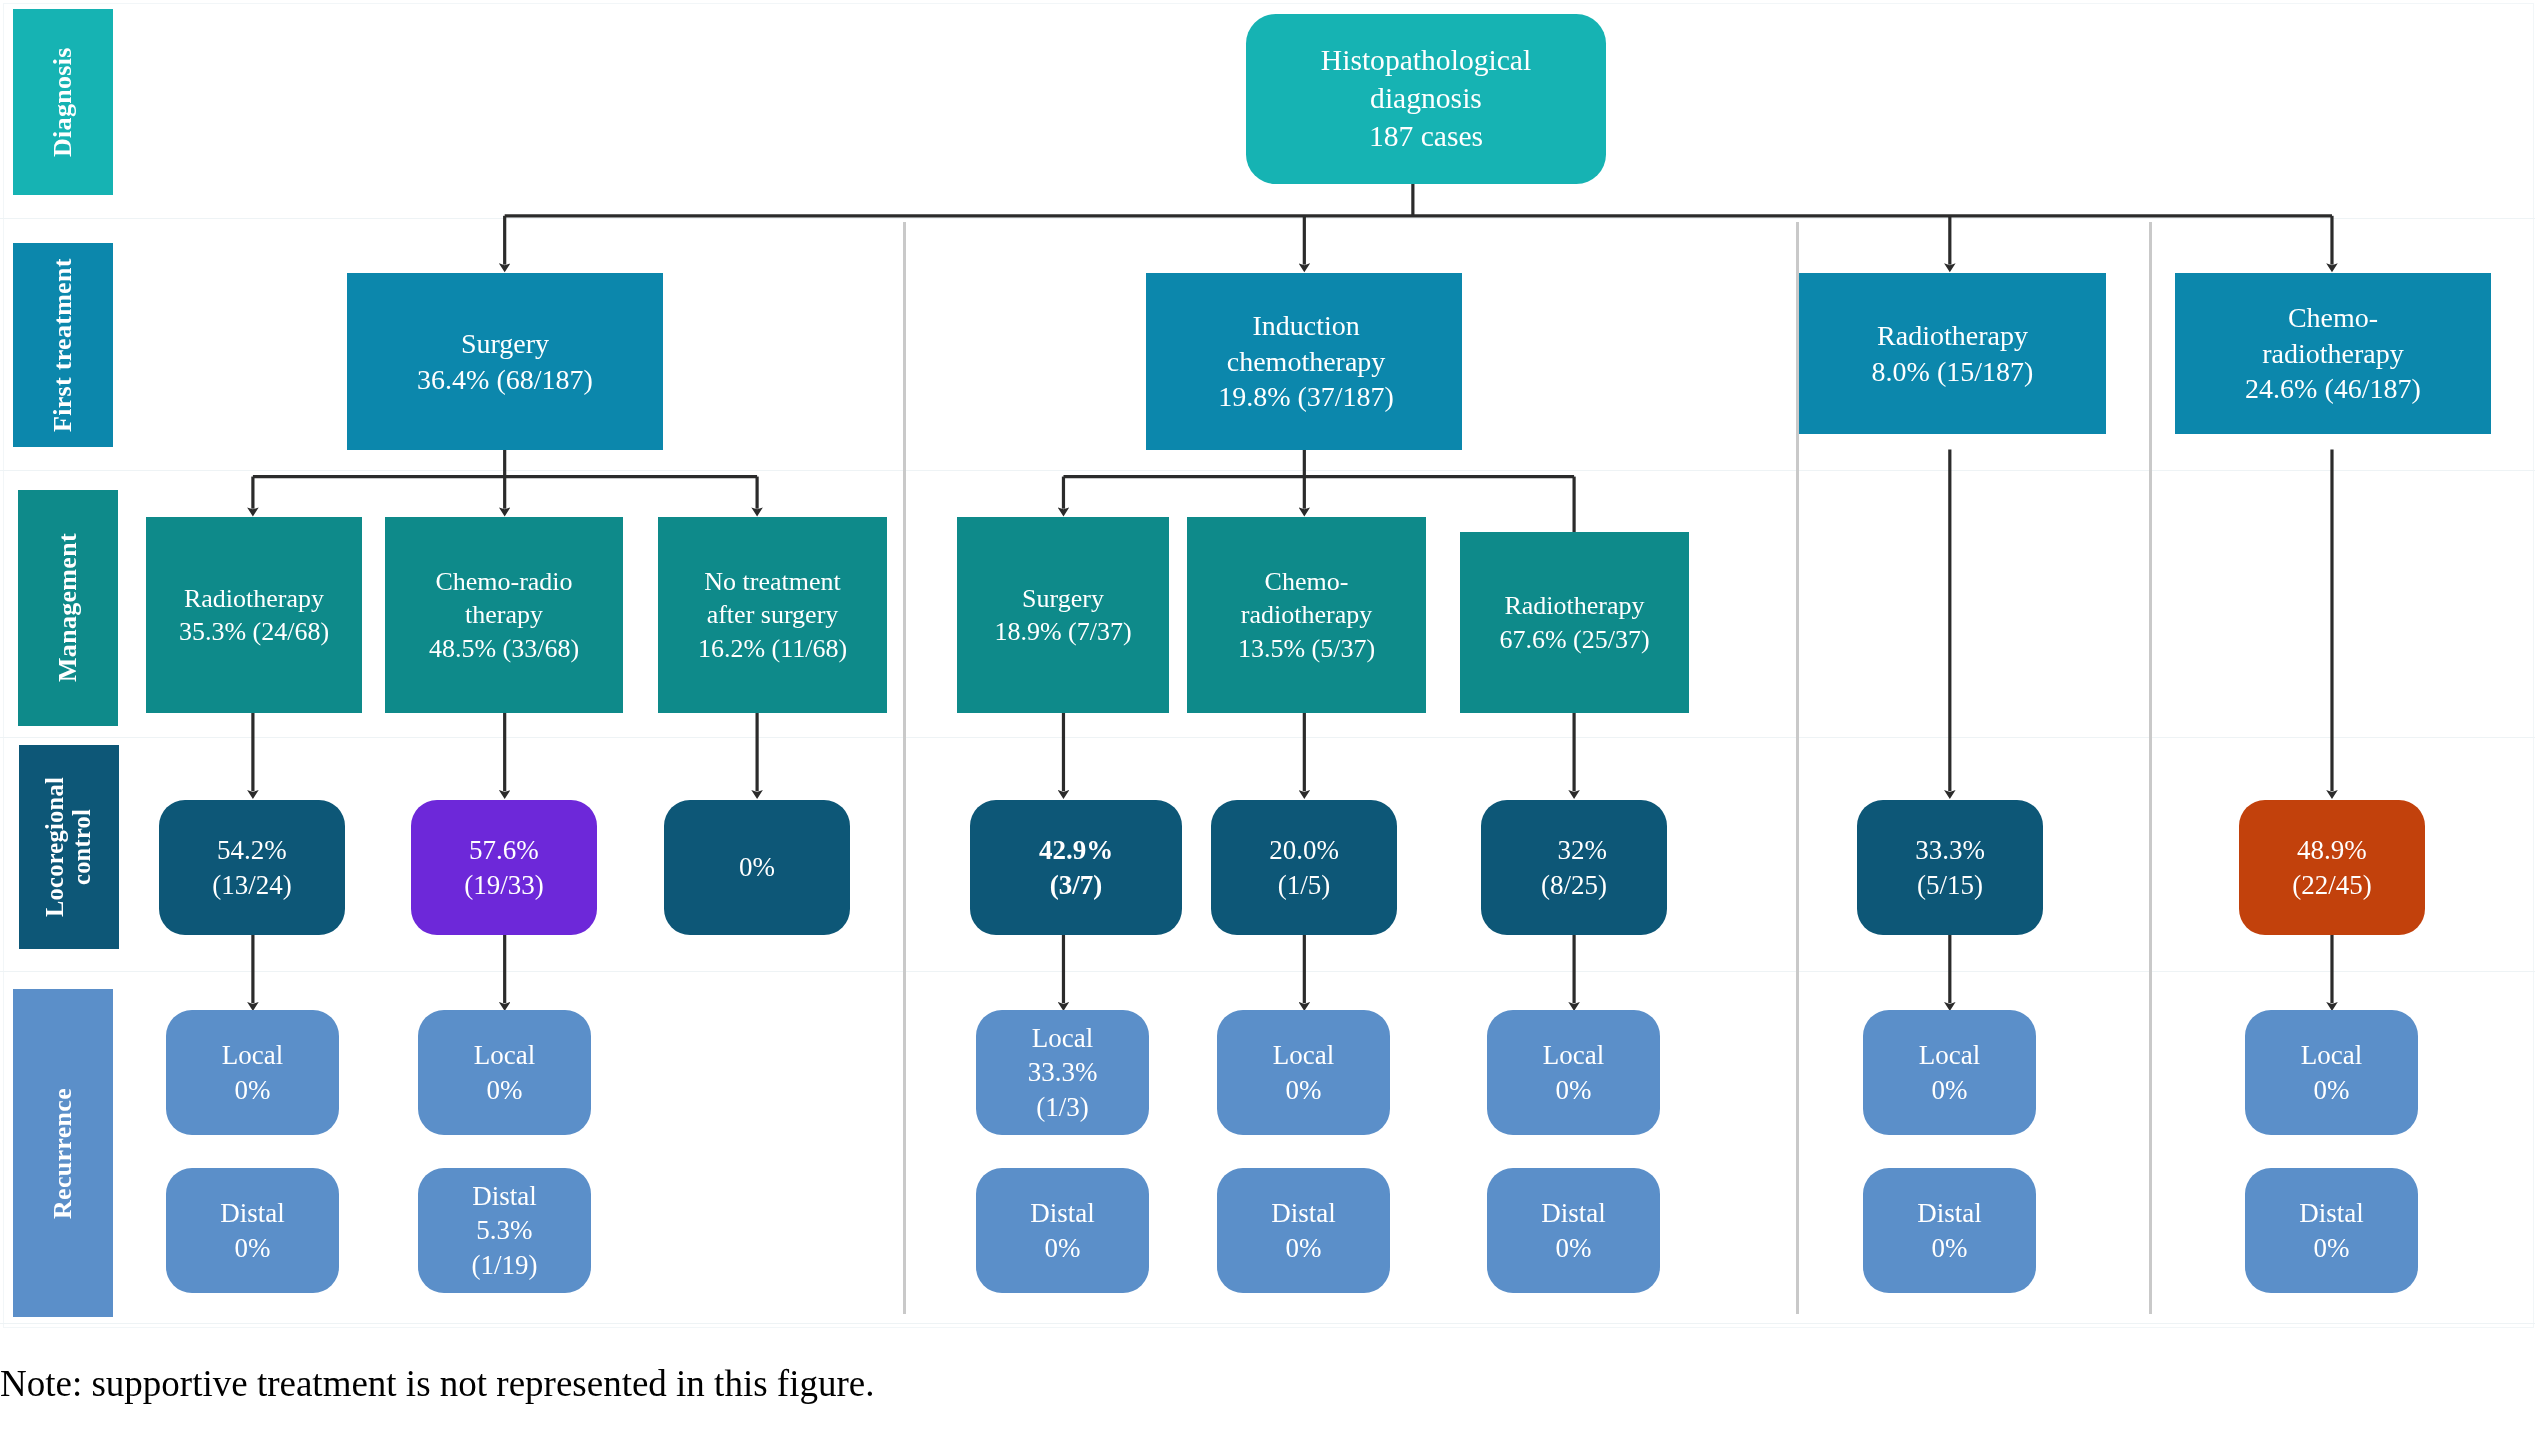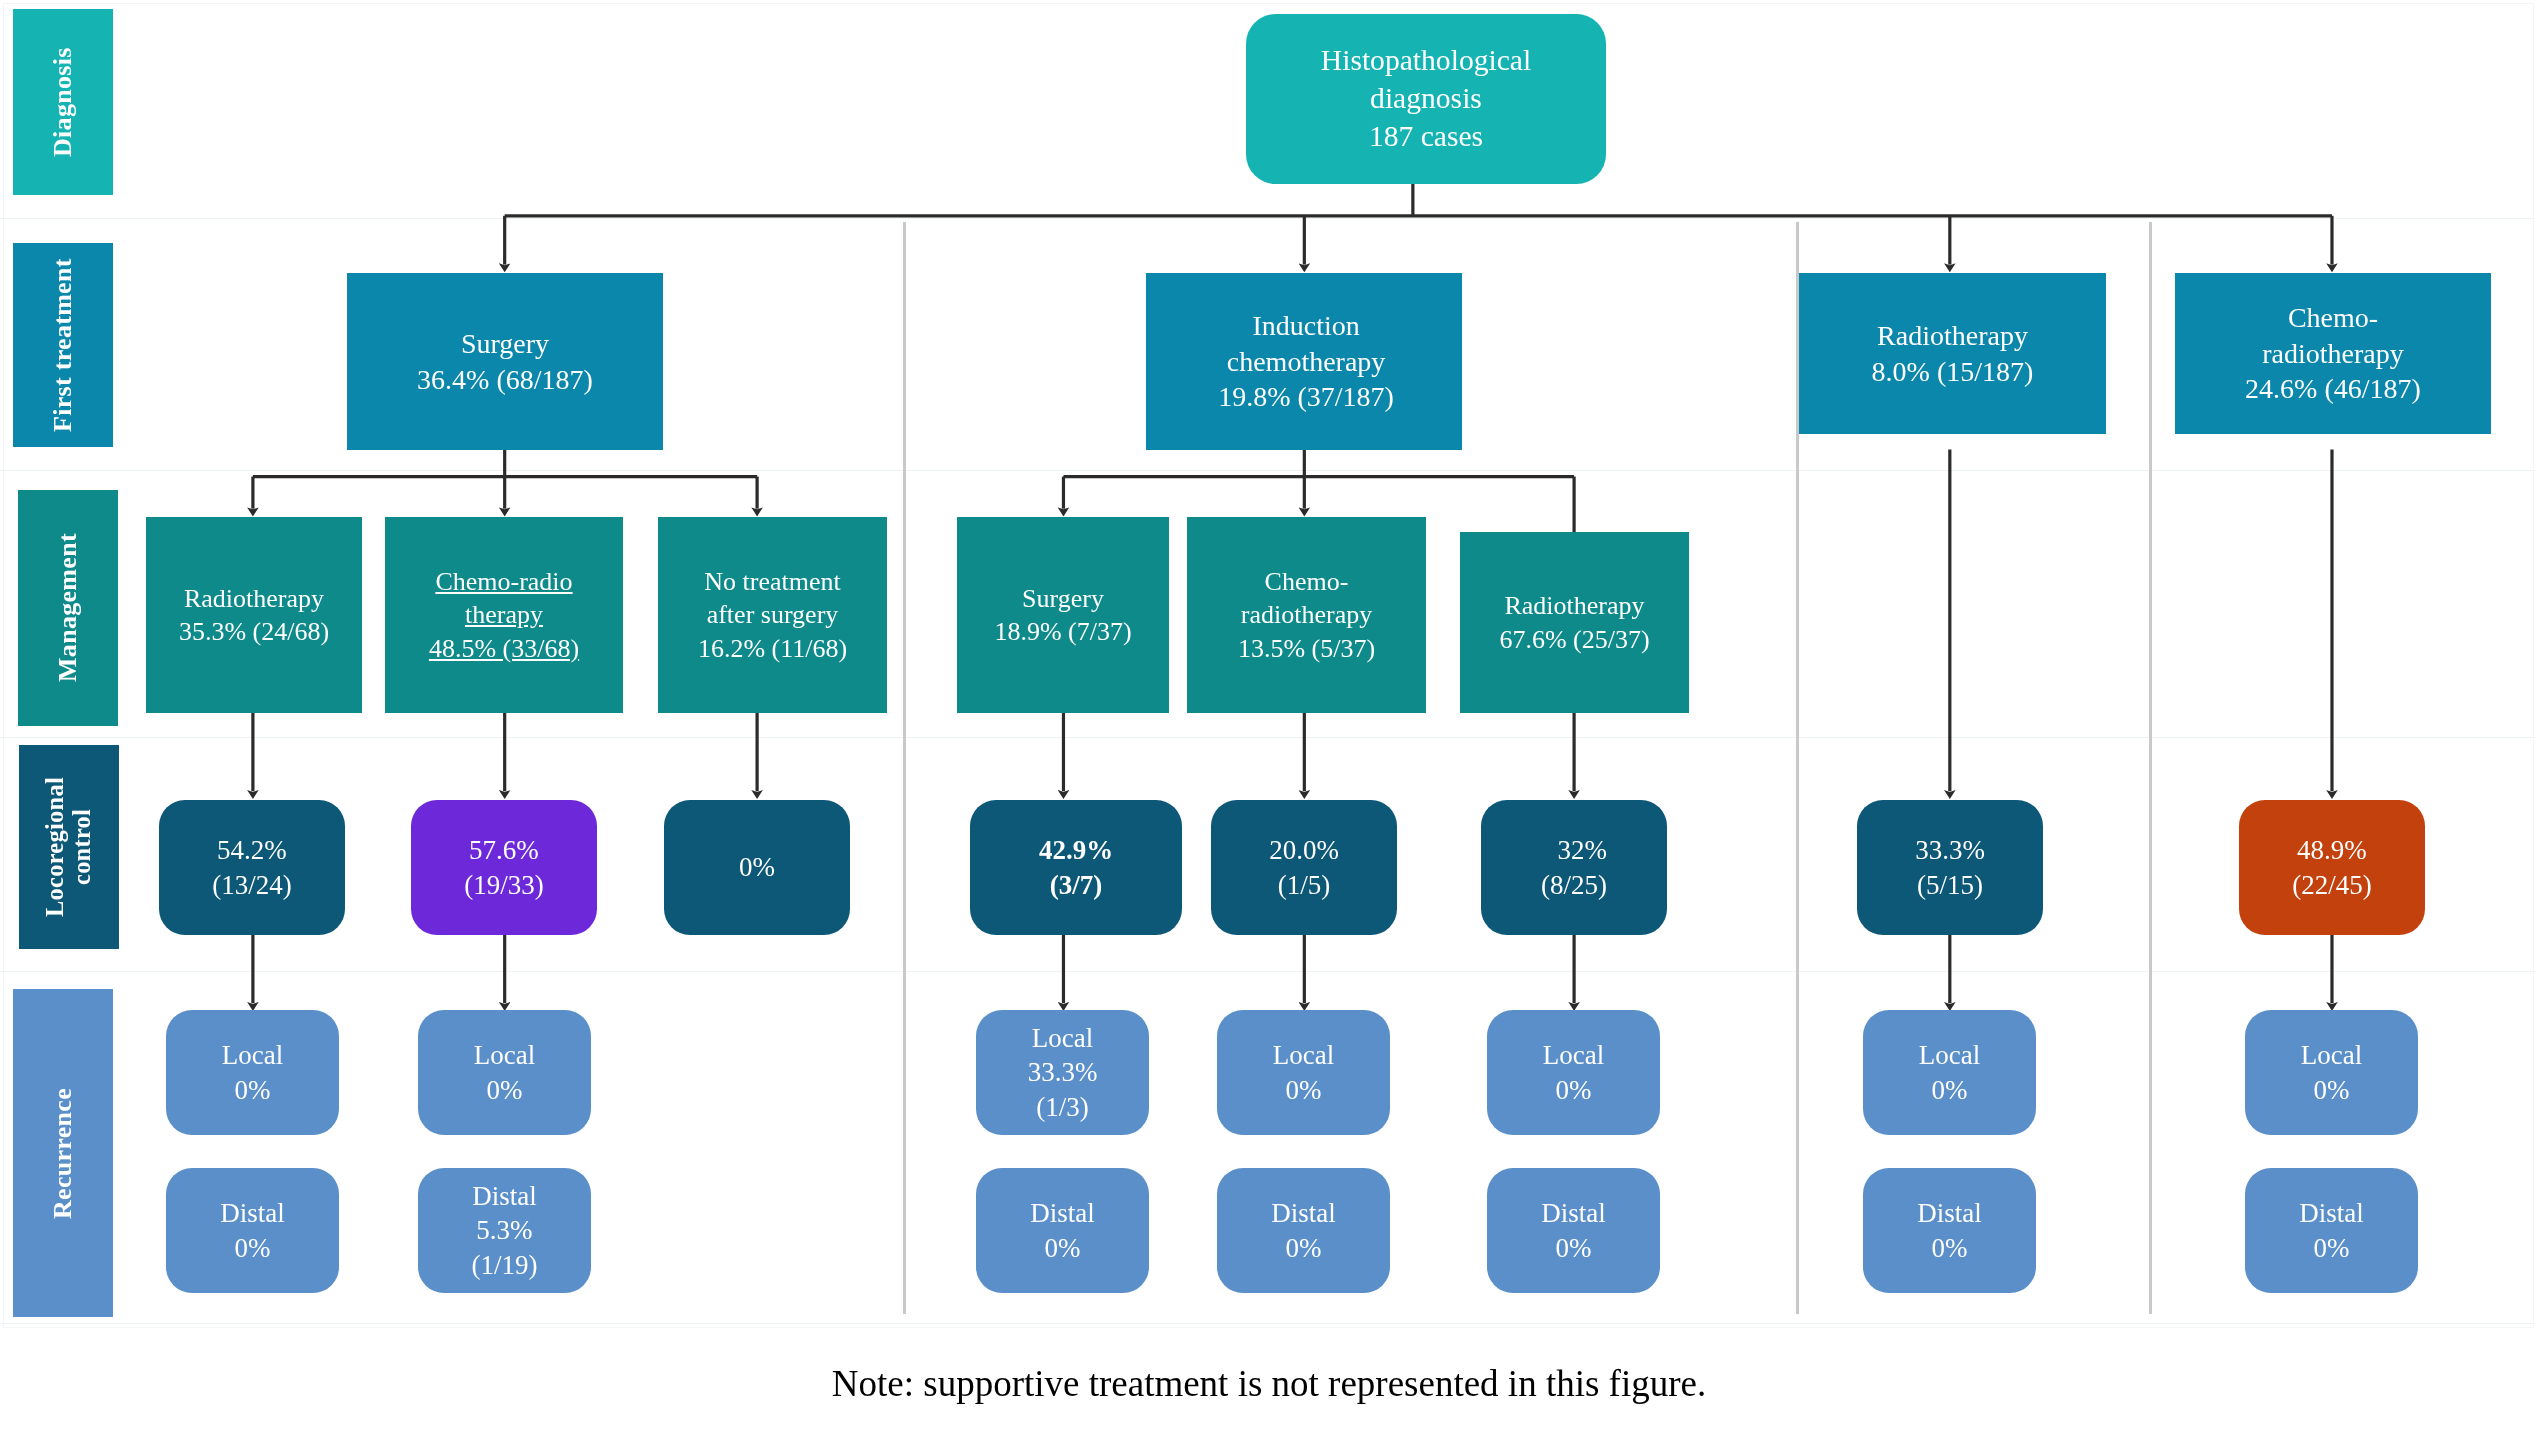--- a/index.html
+++ b/index.html
@@ -41,21 +41,20 @@
   .node.rounded{border-radius:29.6px;}
   .node.pill{border-radius:26px;}
 
   
   #wires{position:absolute;left:0;top:0;width:2538px;height:1449px;pointer-events:none;}
 
   
   .note{
     position:absolute;
     color:#000000;
-    text-align:center;
     width:2538px;
     left:0;
   }
 </style>
 </head>
 <body>
 
 <div id="root">
 
   <div class="outer-frame" style="left:2.6px;top:2.6px;width:2529px;height:1323px;"></div>
@@ -155,21 +154,21 @@
   <div class="node" style="left:1799px;top:273px;width:307px;height:161px;background:#0c87ac;font-size:28px;">Radiotherapy
 8.0% (15/187)</div>
 
   <div class="node" style="left:2175px;top:273px;width:316px;height:161px;background:#0c87ac;font-size:28px;">Chemo-
 radiotherapy
 24.6% (46/187)</div>
 
   <div class="node" style="left:146px;top:517px;width:216px;height:196px;background:#0e8a8a;font-size:26px;">Radiotherapy
 35.3% (24/68)</div>
 
-  <div class="node" style="left:385px;top:517px;width:238px;height:196px;background:#0e8a8a;font-size:26px;text-decoration:underline;">Chemo-radio
+  <div class="node" style="left:385px;top:517px;width:238px;height:196px;background:#0e8a8a;font-size:26px;">Chemo-radio
 therapy
 48.5% (33/68)</div>
 
   <div class="node" style="left:658px;top:517px;width:229px;height:196px;background:#0e8a8a;font-size:26px;">No treatment
 after surgery
 16.2% (11/68)</div>
 
   <div class="node" style="left:957px;top:517px;width:212px;height:196px;background:#0e8a8a;font-size:26px;">Surgery
 18.9% (7/37)</div>
 

